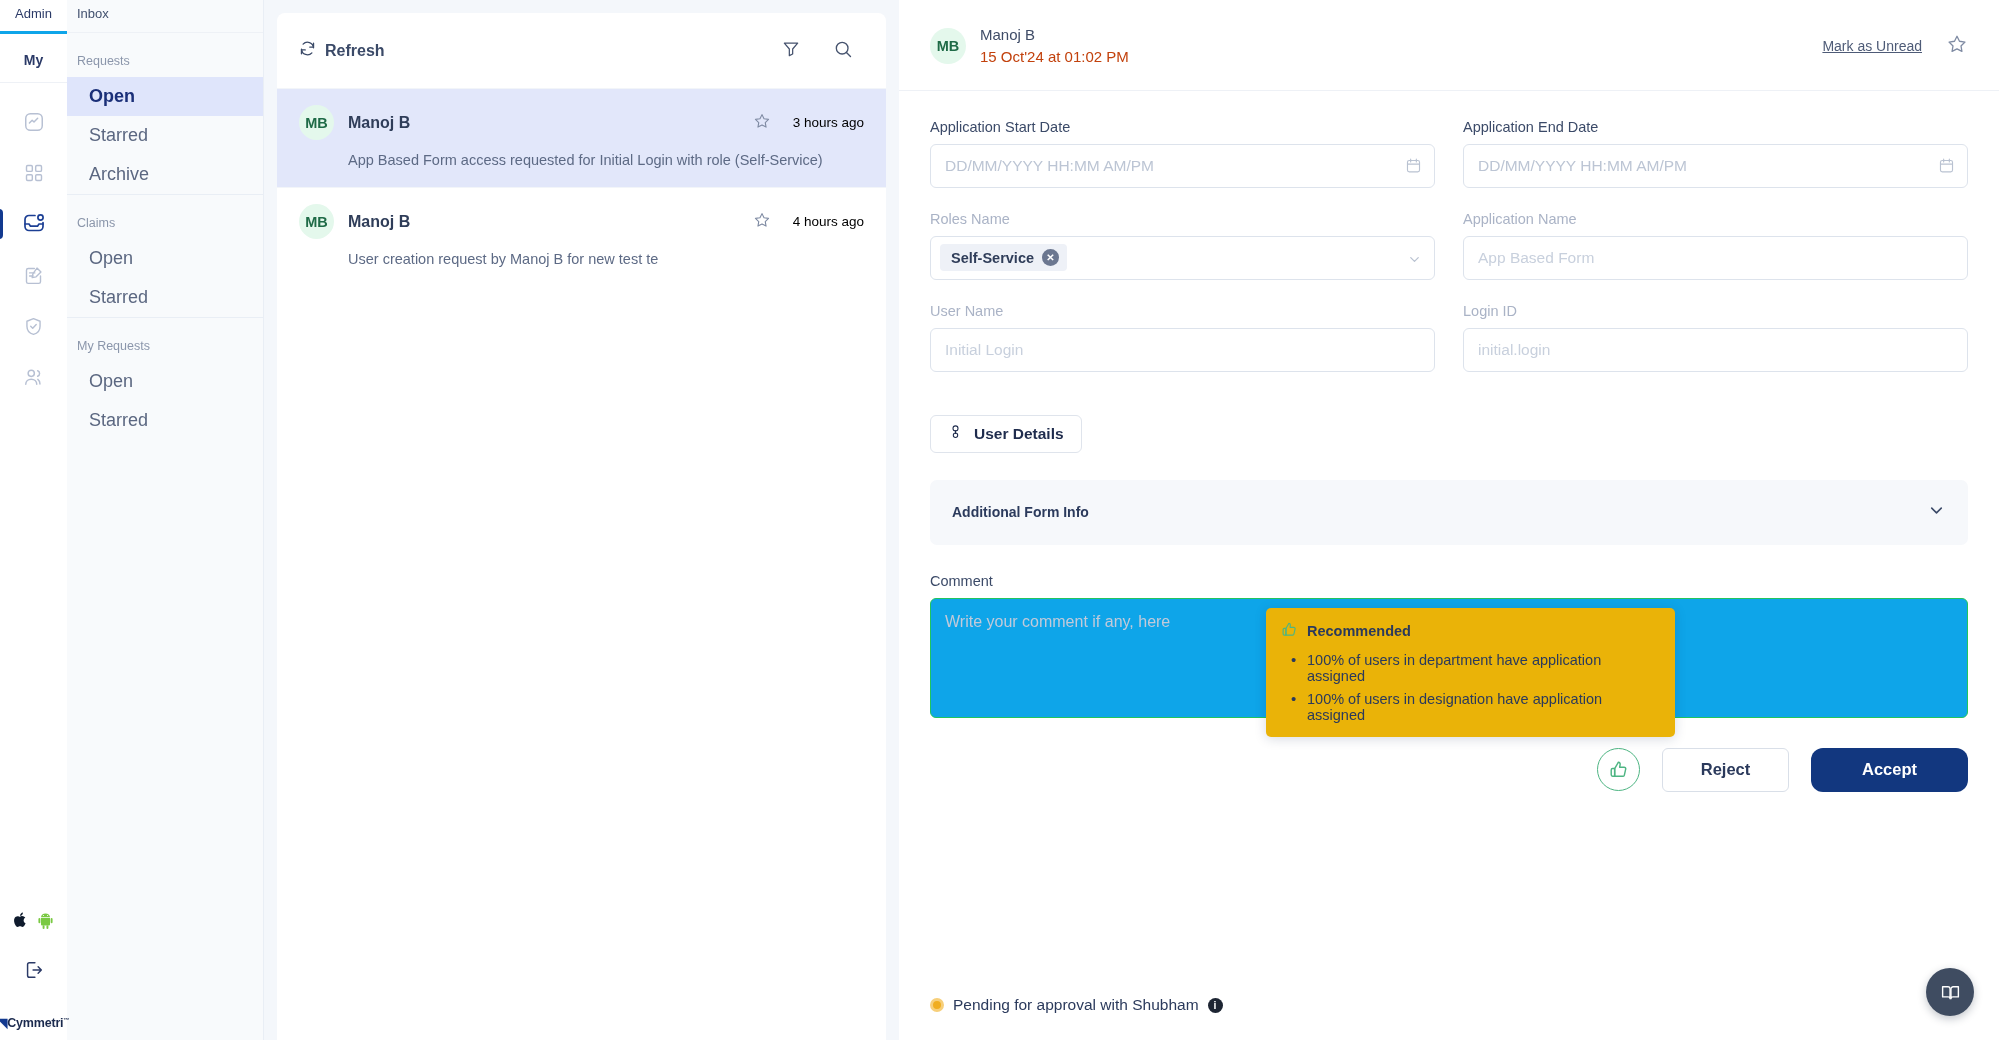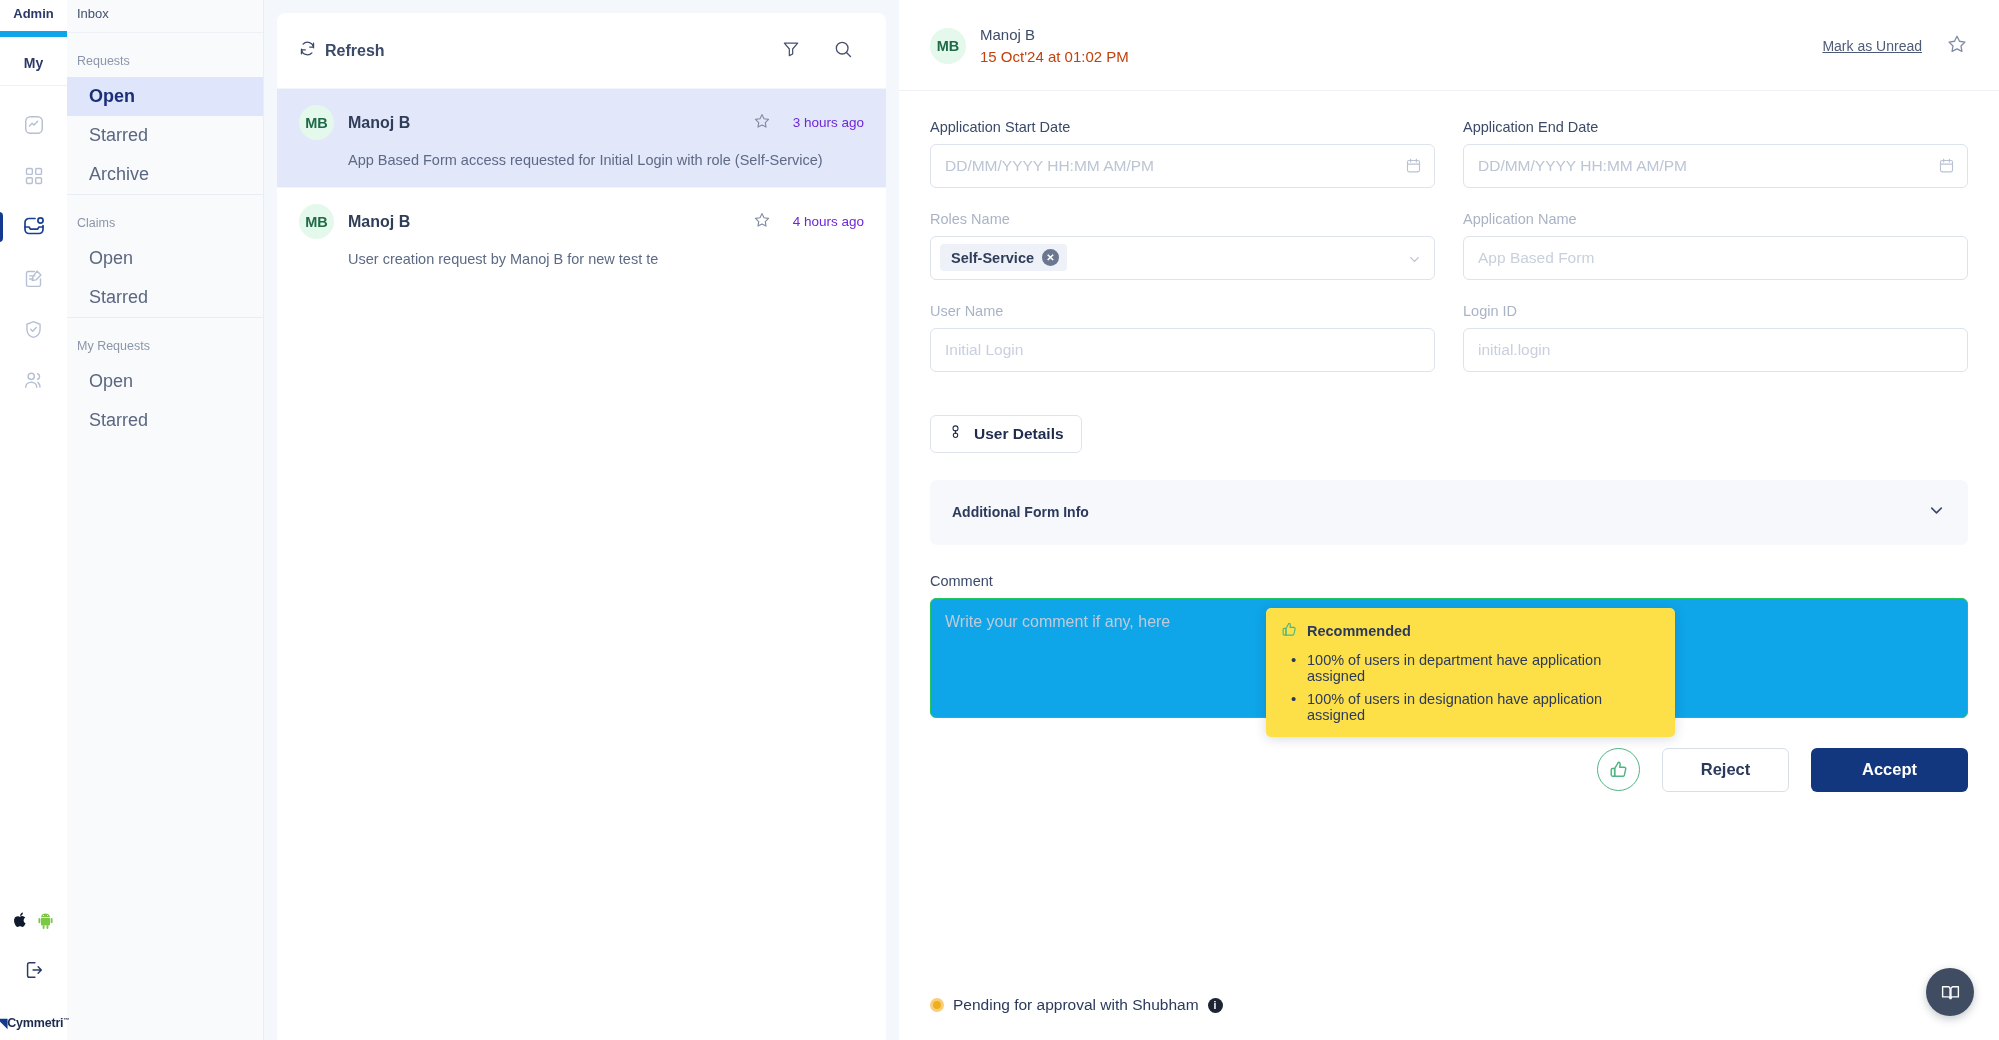--- a/index.html
+++ b/index.html
@@ -11,23 +11,23 @@
   }
   .app { display: flex; width: 1999px; height: 1040px; }
 
   
   .rail {
     width: 67px; flex: 0 0 67px; background: #ffffff;
     display: flex; flex-direction: column; align-items: center;
     position: relative; z-index: 5;
   }
   .rail-top-label {
-    font-size: 13px; color: #2b3a67; font-weight: 700;
+    font-size: 13px; color: #2b3a67; font-weight: 400;
     padding: 6px 0 10px; width: 100%; text-align: center;
-    border-bottom: 6px solid #0ea5e9;
+    border-bottom: 3px solid #0ea5e9;
   }
   .rail-my {
     font-size: 14px; color: #2b3a67; font-weight: 600;
     padding: 18px 0 14px; width: 100%; text-align: center;
     border-bottom: 1px solid #eef1f6;
   }
   .rail-icons { width: 100%; display: flex; flex-direction: column; align-items: center; padding-top: 16px; }
   .rail-ico {
     width: 46px; height: 46px; display: flex; align-items: center; justify-content: center;
     margin-bottom: 5px; position: relative; color: #b7c0d3;
@@ -92,21 +92,21 @@
   .msg.selected { background: #e2e7fa; }
   .msg-row1 { display: flex; align-items: center; }
   .avatar {
     width: 35px; height: 35px; border-radius: 50%; background: #e4f8ec;
     color: #1f6b47; font-size: 14.5px; font-weight: 700;
     display: flex; align-items: center; justify-content: center; flex: 0 0 35px;
   }
   .msg-name { font-size: 16px; color: #2f3d59; font-weight: 600; margin-left: 14px; }
   .msg-right { margin-left: auto; display: flex; align-items: center; gap: 10px; }
   .msg-time { font-size: 13.5px; color: #6a7governance; }
-  .msg-time { font-size: 13.5px; color: #6d28d9; margin-left: 12px; }
+  .msg-time { font-size: 13.5px; color: #000000; margin-left: 12px; }
   .star-ico { color: #7f8ba3; cursor: pointer; }
   .msg-sub { font-size: 14.5px; color: #5d6a85; margin: 12px 0 0 49px; }
 
   
   .detail {
     flex: 1; background: #ffffff; display: flex; flex-direction: column;
     position: relative; overflow: hidden;
   }
   .detail-head {
     display: flex; align-items: center; padding: 24px 31px 22px 31px;
@@ -184,27 +184,27 @@
     display: flex; align-items: center; justify-content: center; color: #4eb583;
     cursor: pointer;
   }
   .btn-reject {
     width: 127px; height: 44px; border: 1px solid #d9dfe8; background: #fff;
     border-radius: 6px; font-size: 16.5px; color: #2b3a5c; font-weight: 600;
     cursor: pointer; font-family: "Liberation Sans", sans-serif;
   }
   .btn-accept {
     width: 157px; height: 44px; border: none; background: #12377f;
-    border-radius: 6px; font-size: 16.5px; color: #ffffff; font-weight: 600;
+    border-radius: 12px; font-size: 16.5px; color: #ffffff; font-weight: 600;
     cursor: pointer; font-family: "Liberation Sans", sans-serif;
   }
 
   .recommend-pop {
     position: absolute; left: 367px; top: 517px; width: 409px;
-    background: #fde047; border-radius: 5px; padding: 13px 15px 14px 15px;
+    background: #eab308; border-radius: 5px; padding: 13px 15px 14px 15px;
     box-shadow: 0 2px 12px rgba(25,40,80,0.17);
   }
   .rec-head { display: flex; align-items: center; gap: 9px; margin-bottom: 10px; }
   .rec-title { font-size: 14.5px; color: #2b3a5c; font-weight: 600; }
   .rec-list { list-style: none; }
   .rec-list li {
     font-size: 14.5px; color: #2b3a5c; position: relative;
     padding-left: 26px; margin-bottom: 7px;
   }
   .rec-list li:last-child { margin-bottom: 0; }

